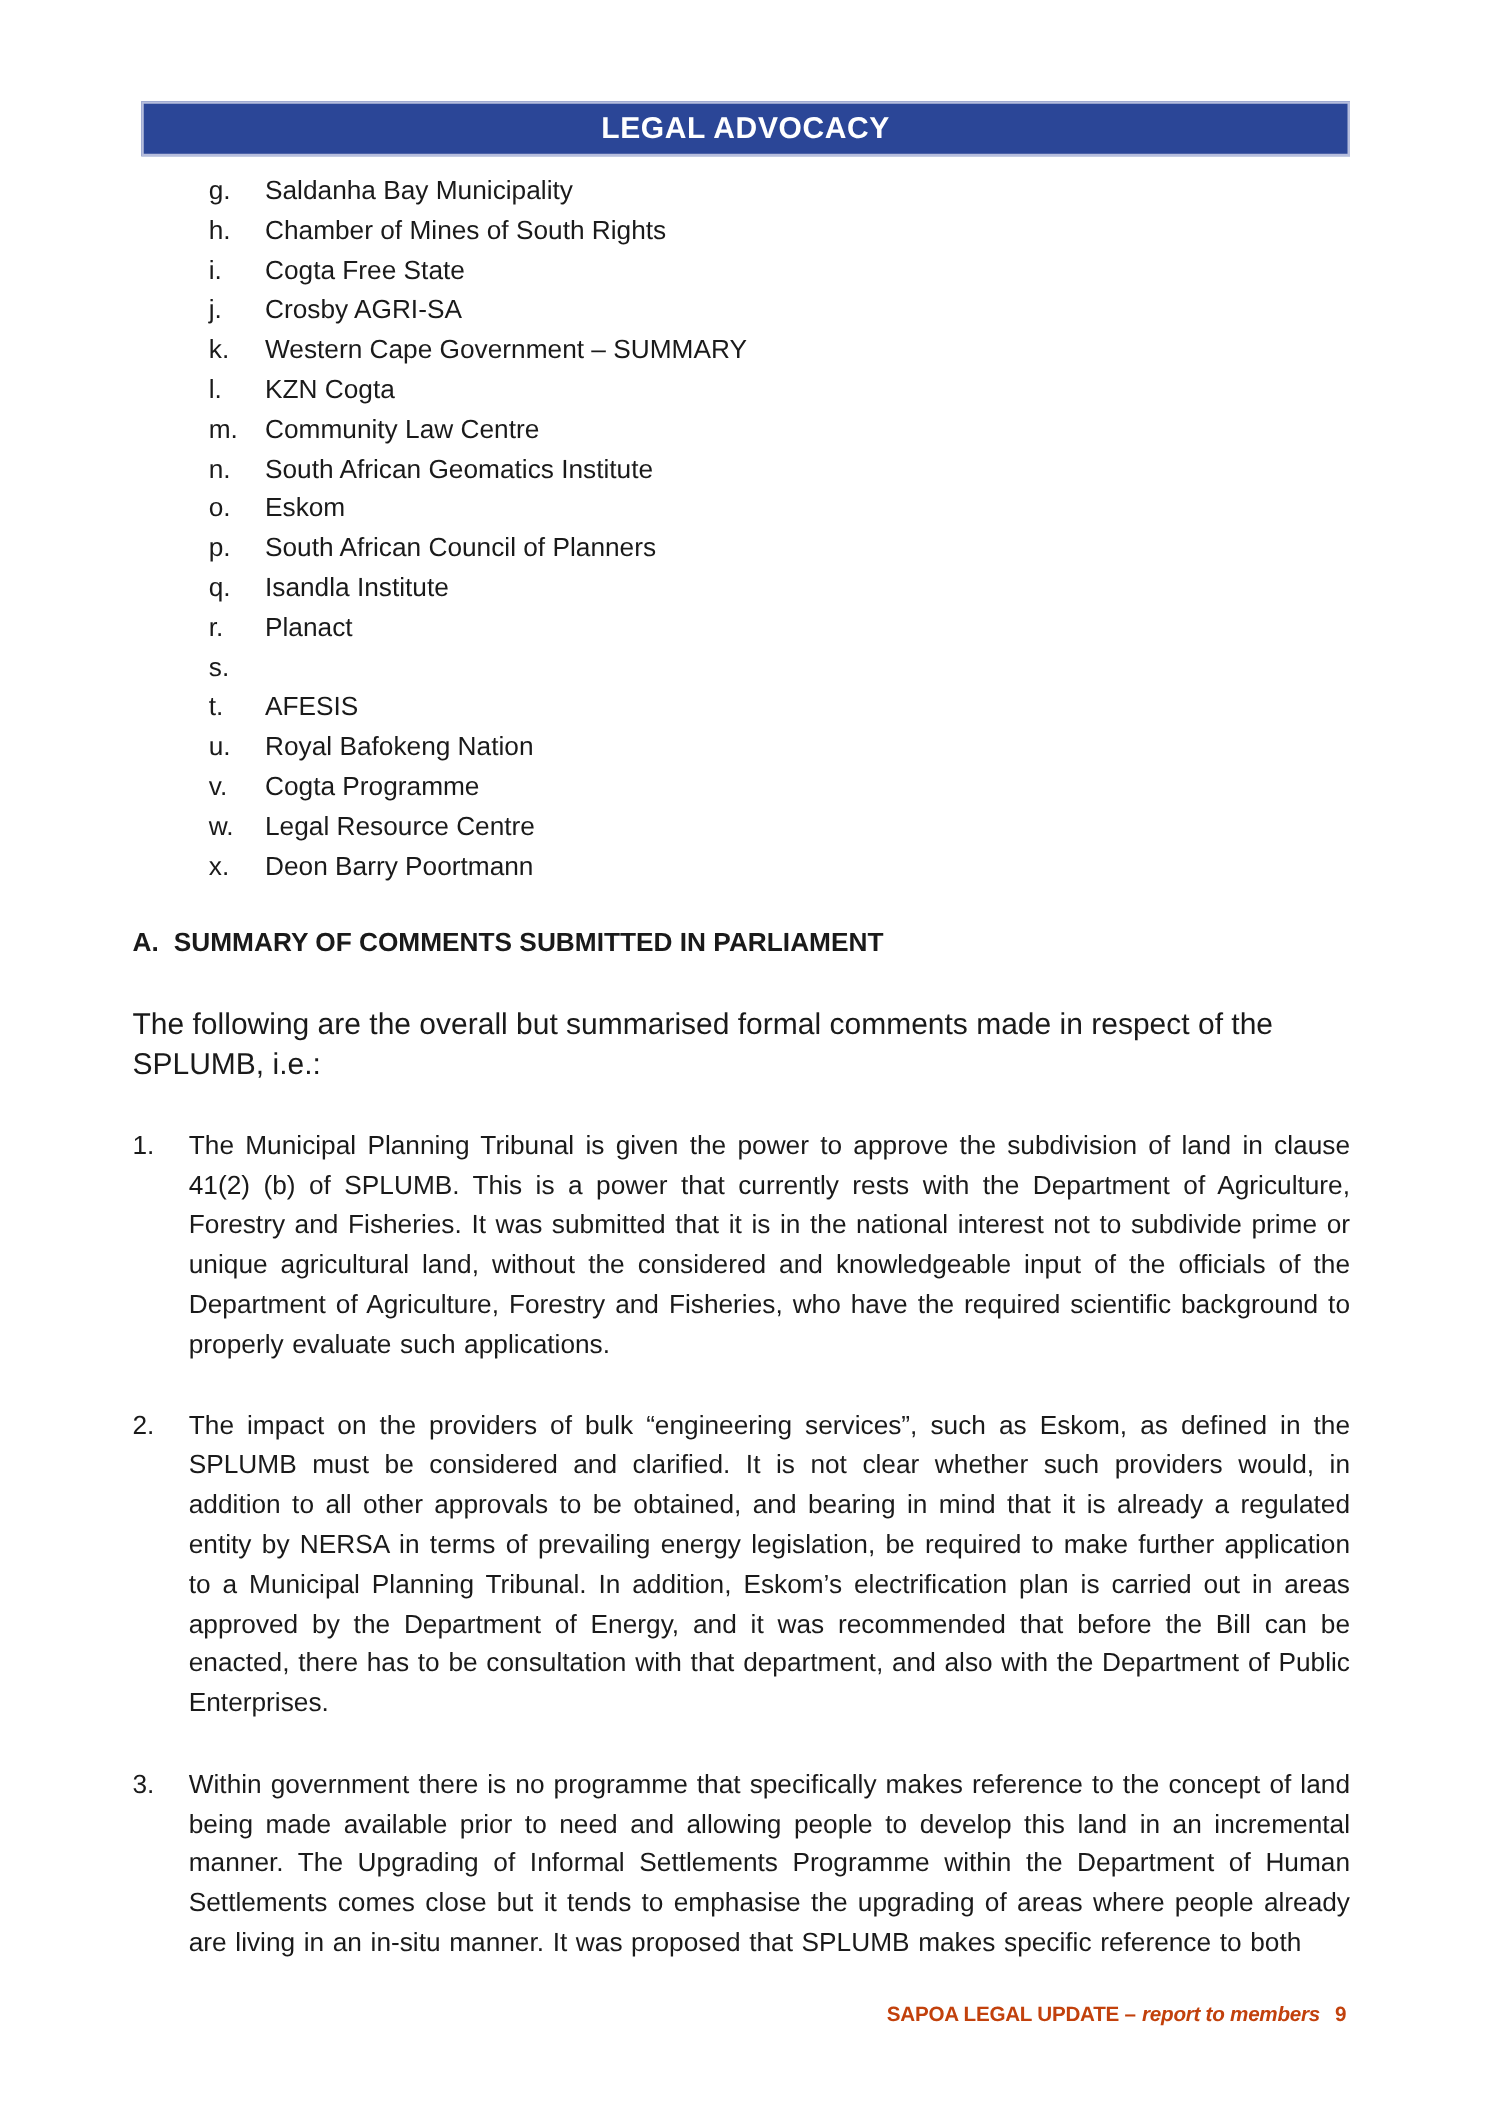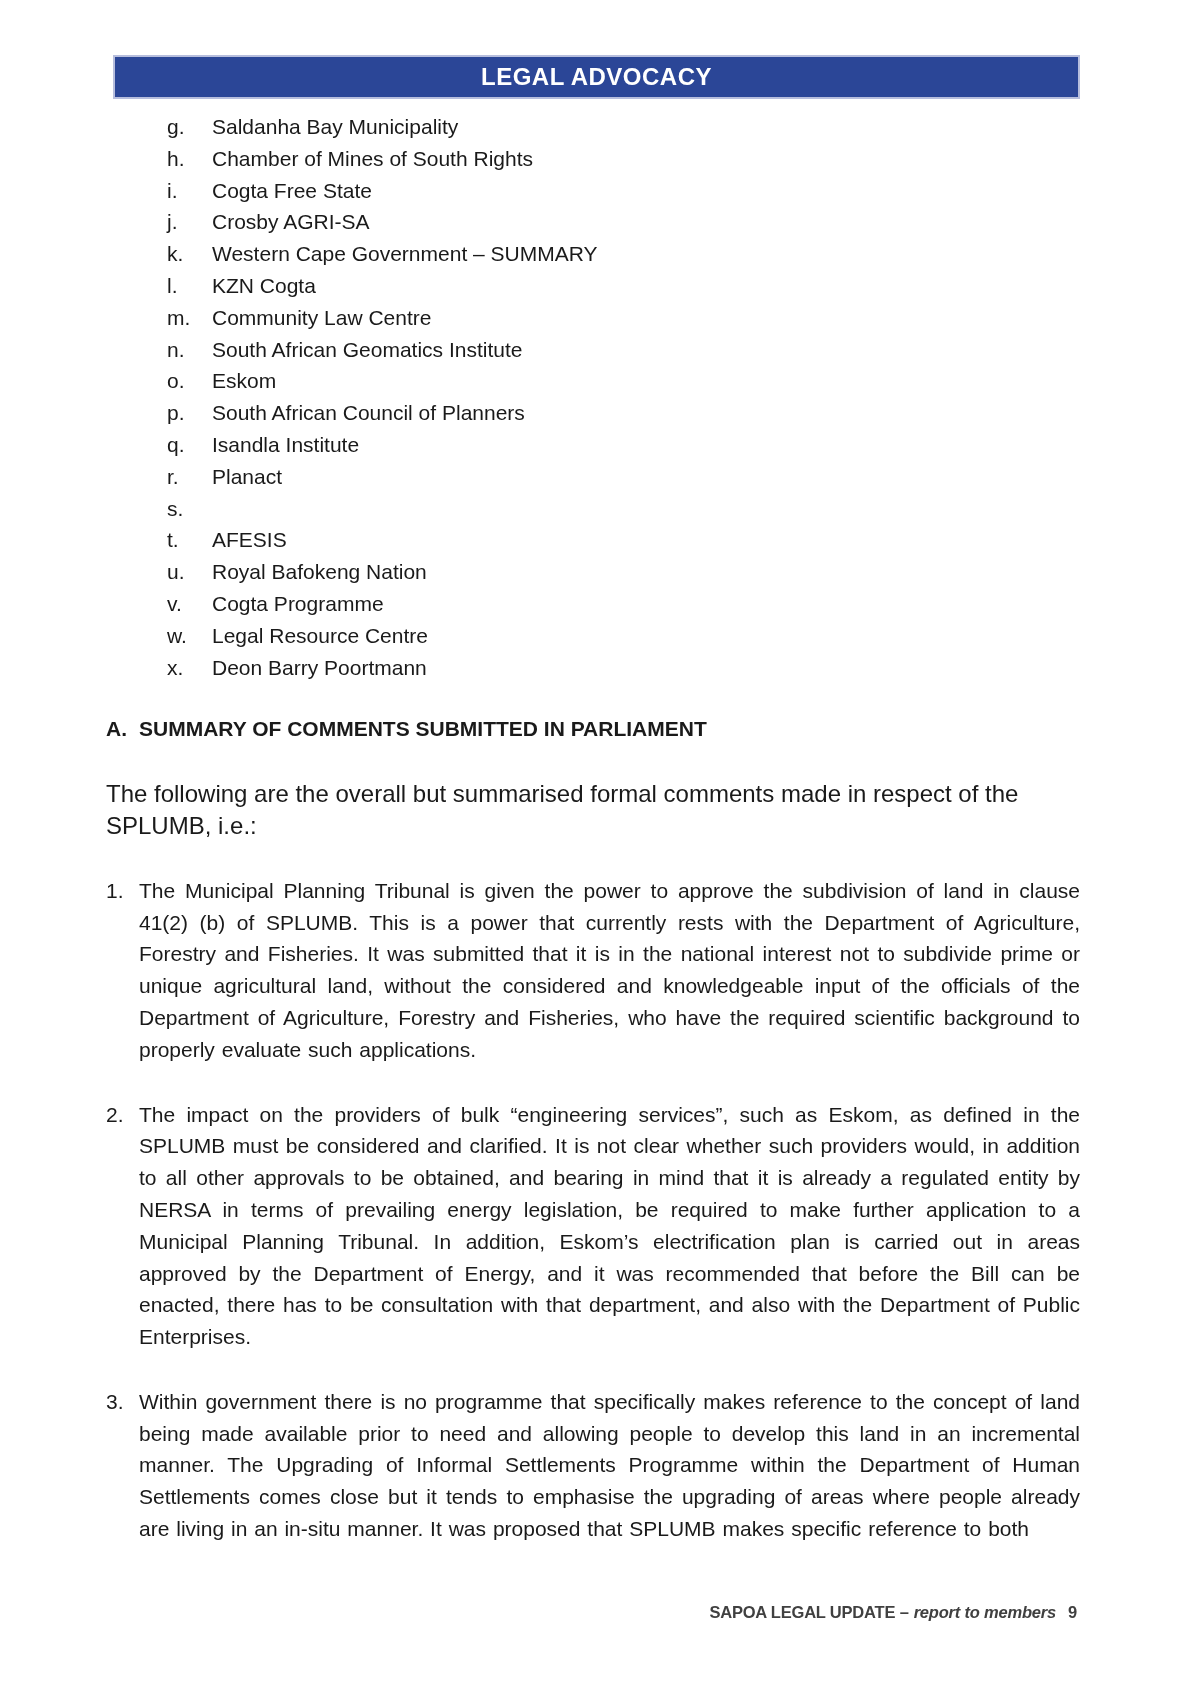--- a/index.html
+++ b/index.html
@@ -9,21 +9,21 @@
     height: 1684px;
     background: #ffffff;
     font-family: "Liberation Sans", "DejaVu Sans", sans-serif;
     color: #1a1a1a;
     overflow: hidden;
   }
   .content {
     padding: 0 111px 0 106px;
   }
   .banner {
-    margin-top: 55px;
+    margin-top: 81px;
     margin-left: 7px;
     height: 40px;
     background: #2b4697;
     border: 2px solid #b7bedd;
     display: flex;
     align-items: center;
     justify-content: center;
   }
   .banner-title {
     color: #ffffff;
@@ -66,30 +66,31 @@
     font-size: 21px;
     line-height: 31.8px;
   }
   .para-number {
     flex: 0 0 33px;
   }
   .para-text {
     flex: 1 1 auto;
     text-align: justify;
     word-spacing: 0.05em;
+    margin-left: 12px;
   }
   .footer {
     position: absolute;
     top: 1603px;
     right: 114px;
     font-size: 16.5px;
     font-weight: bold;
     letter-spacing: -0.2px;
     white-space: nowrap;
-    color: #404040;
+    color: #c2410c;
   }
   .footer-subtitle {
     font-style: italic;
     margin-left: 5px;
   }
   .footer-page {
     margin-left: 12px;
   }
 </style>
 </head>

